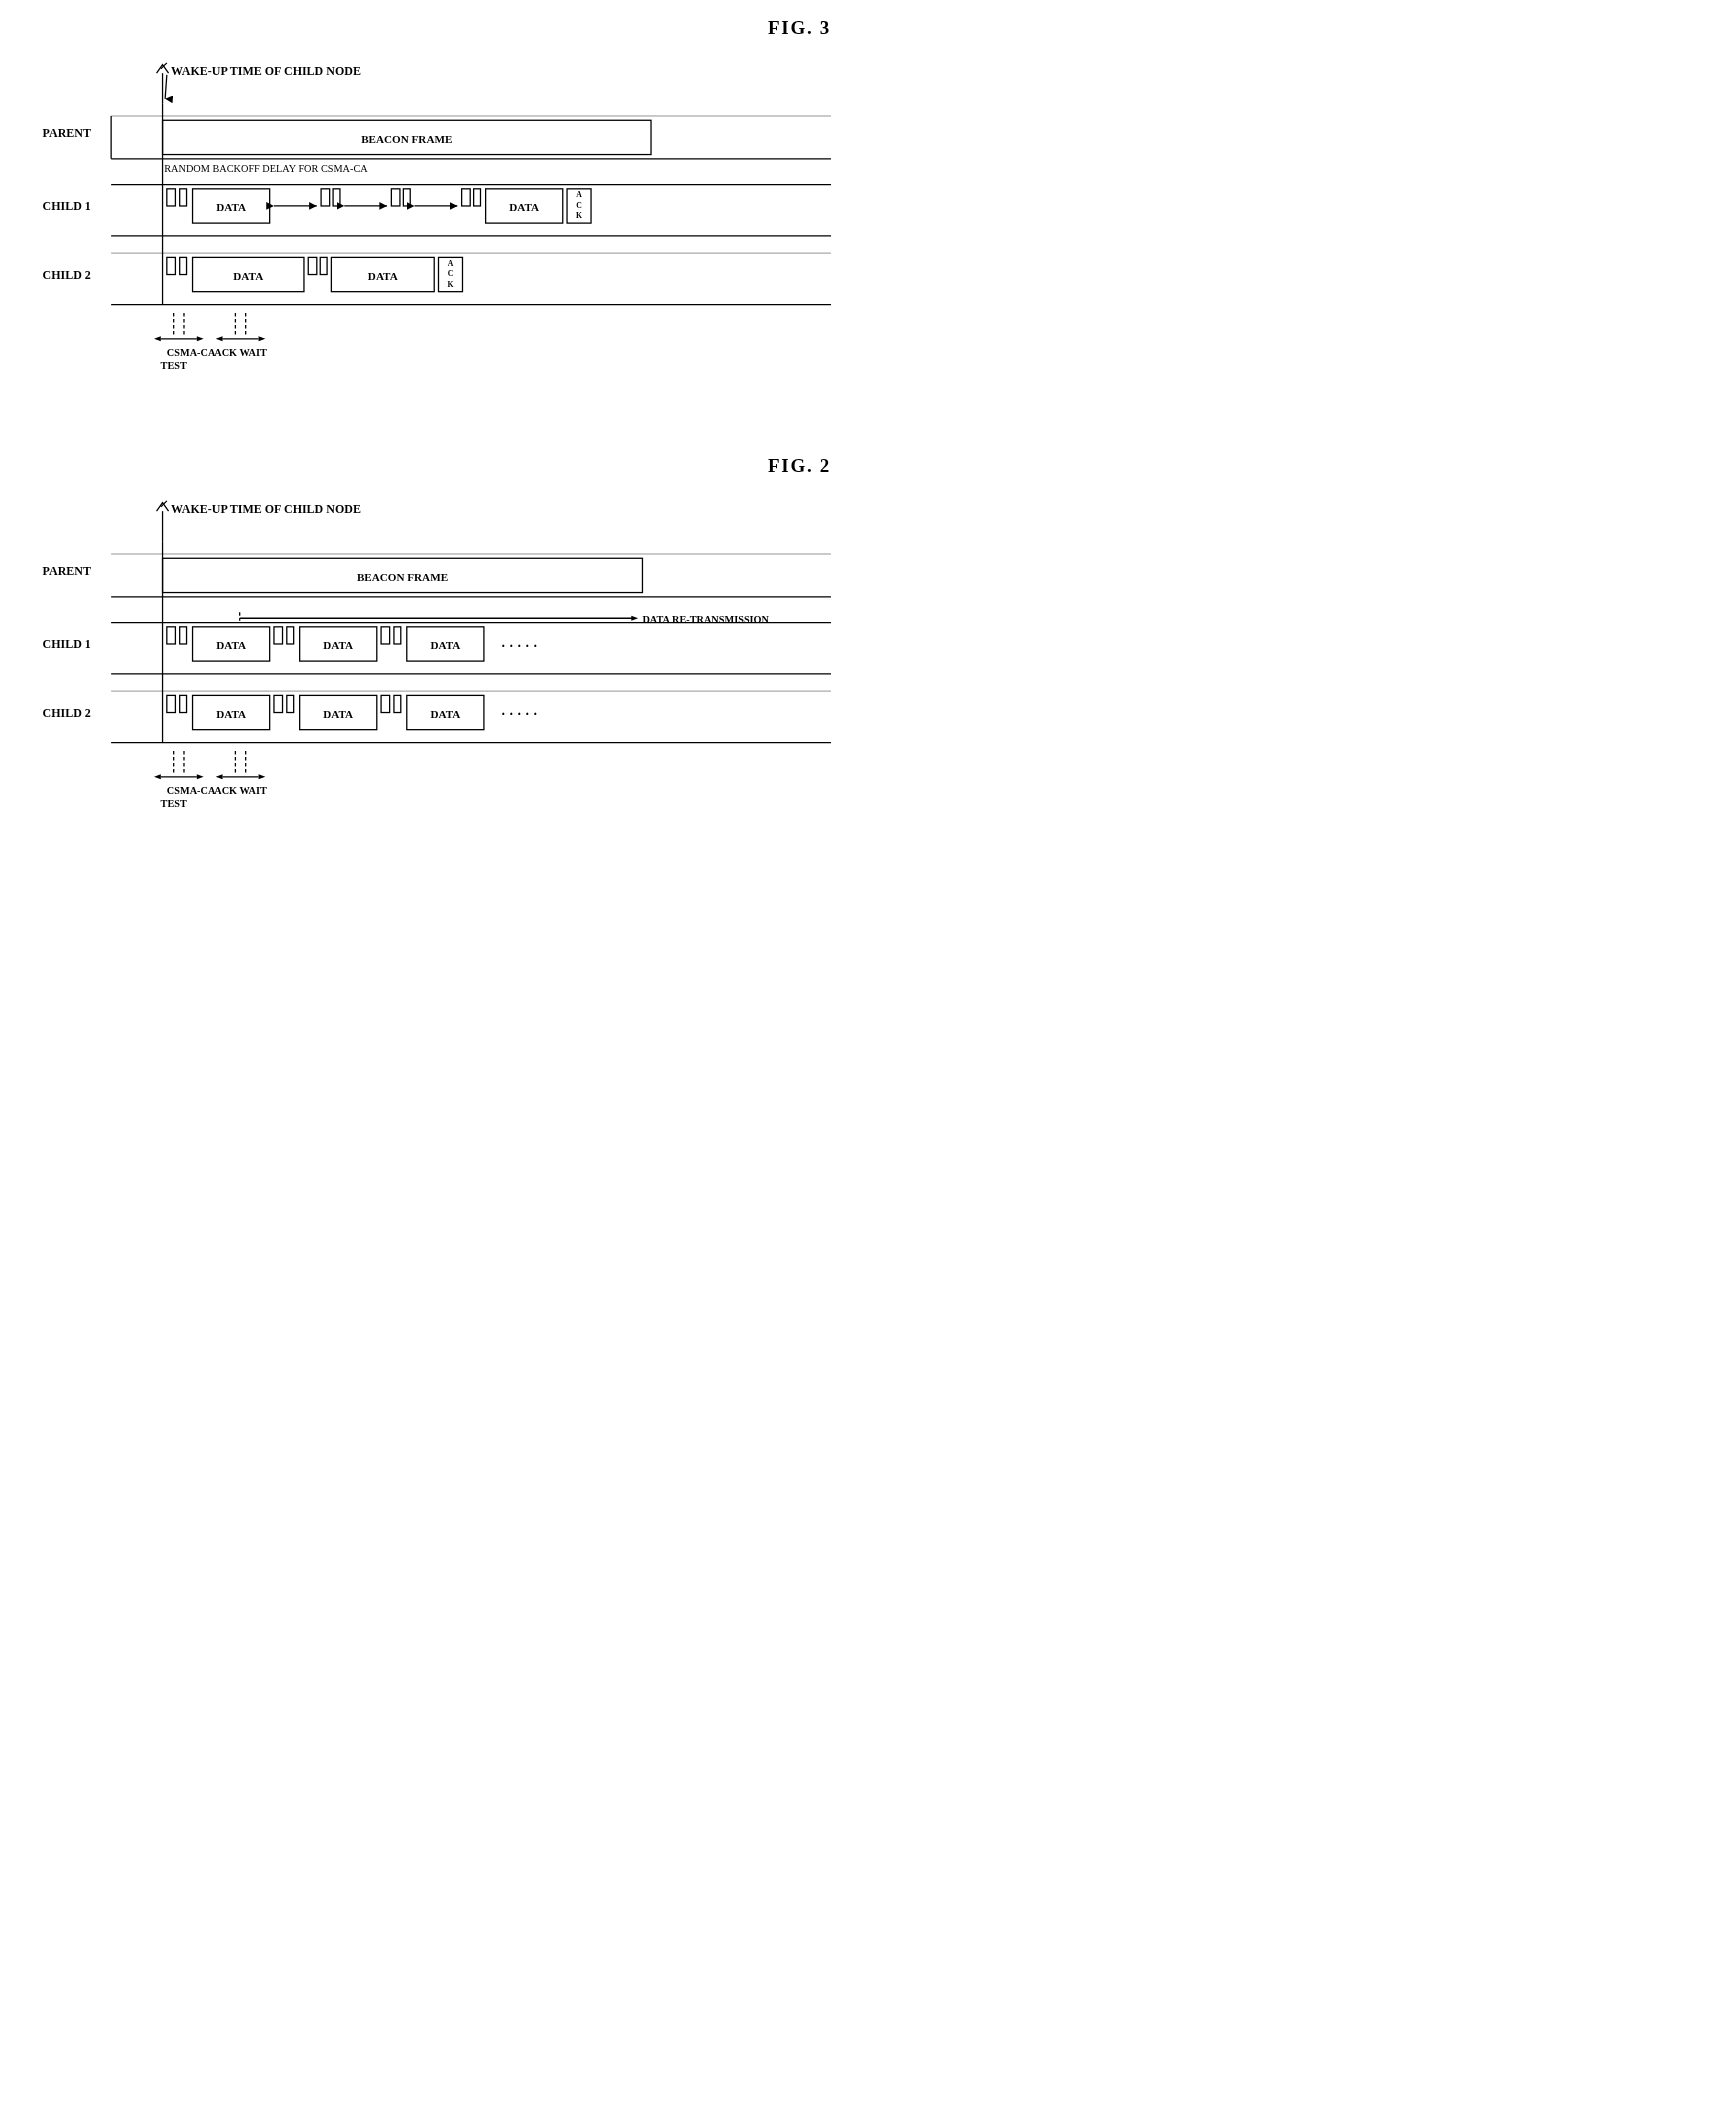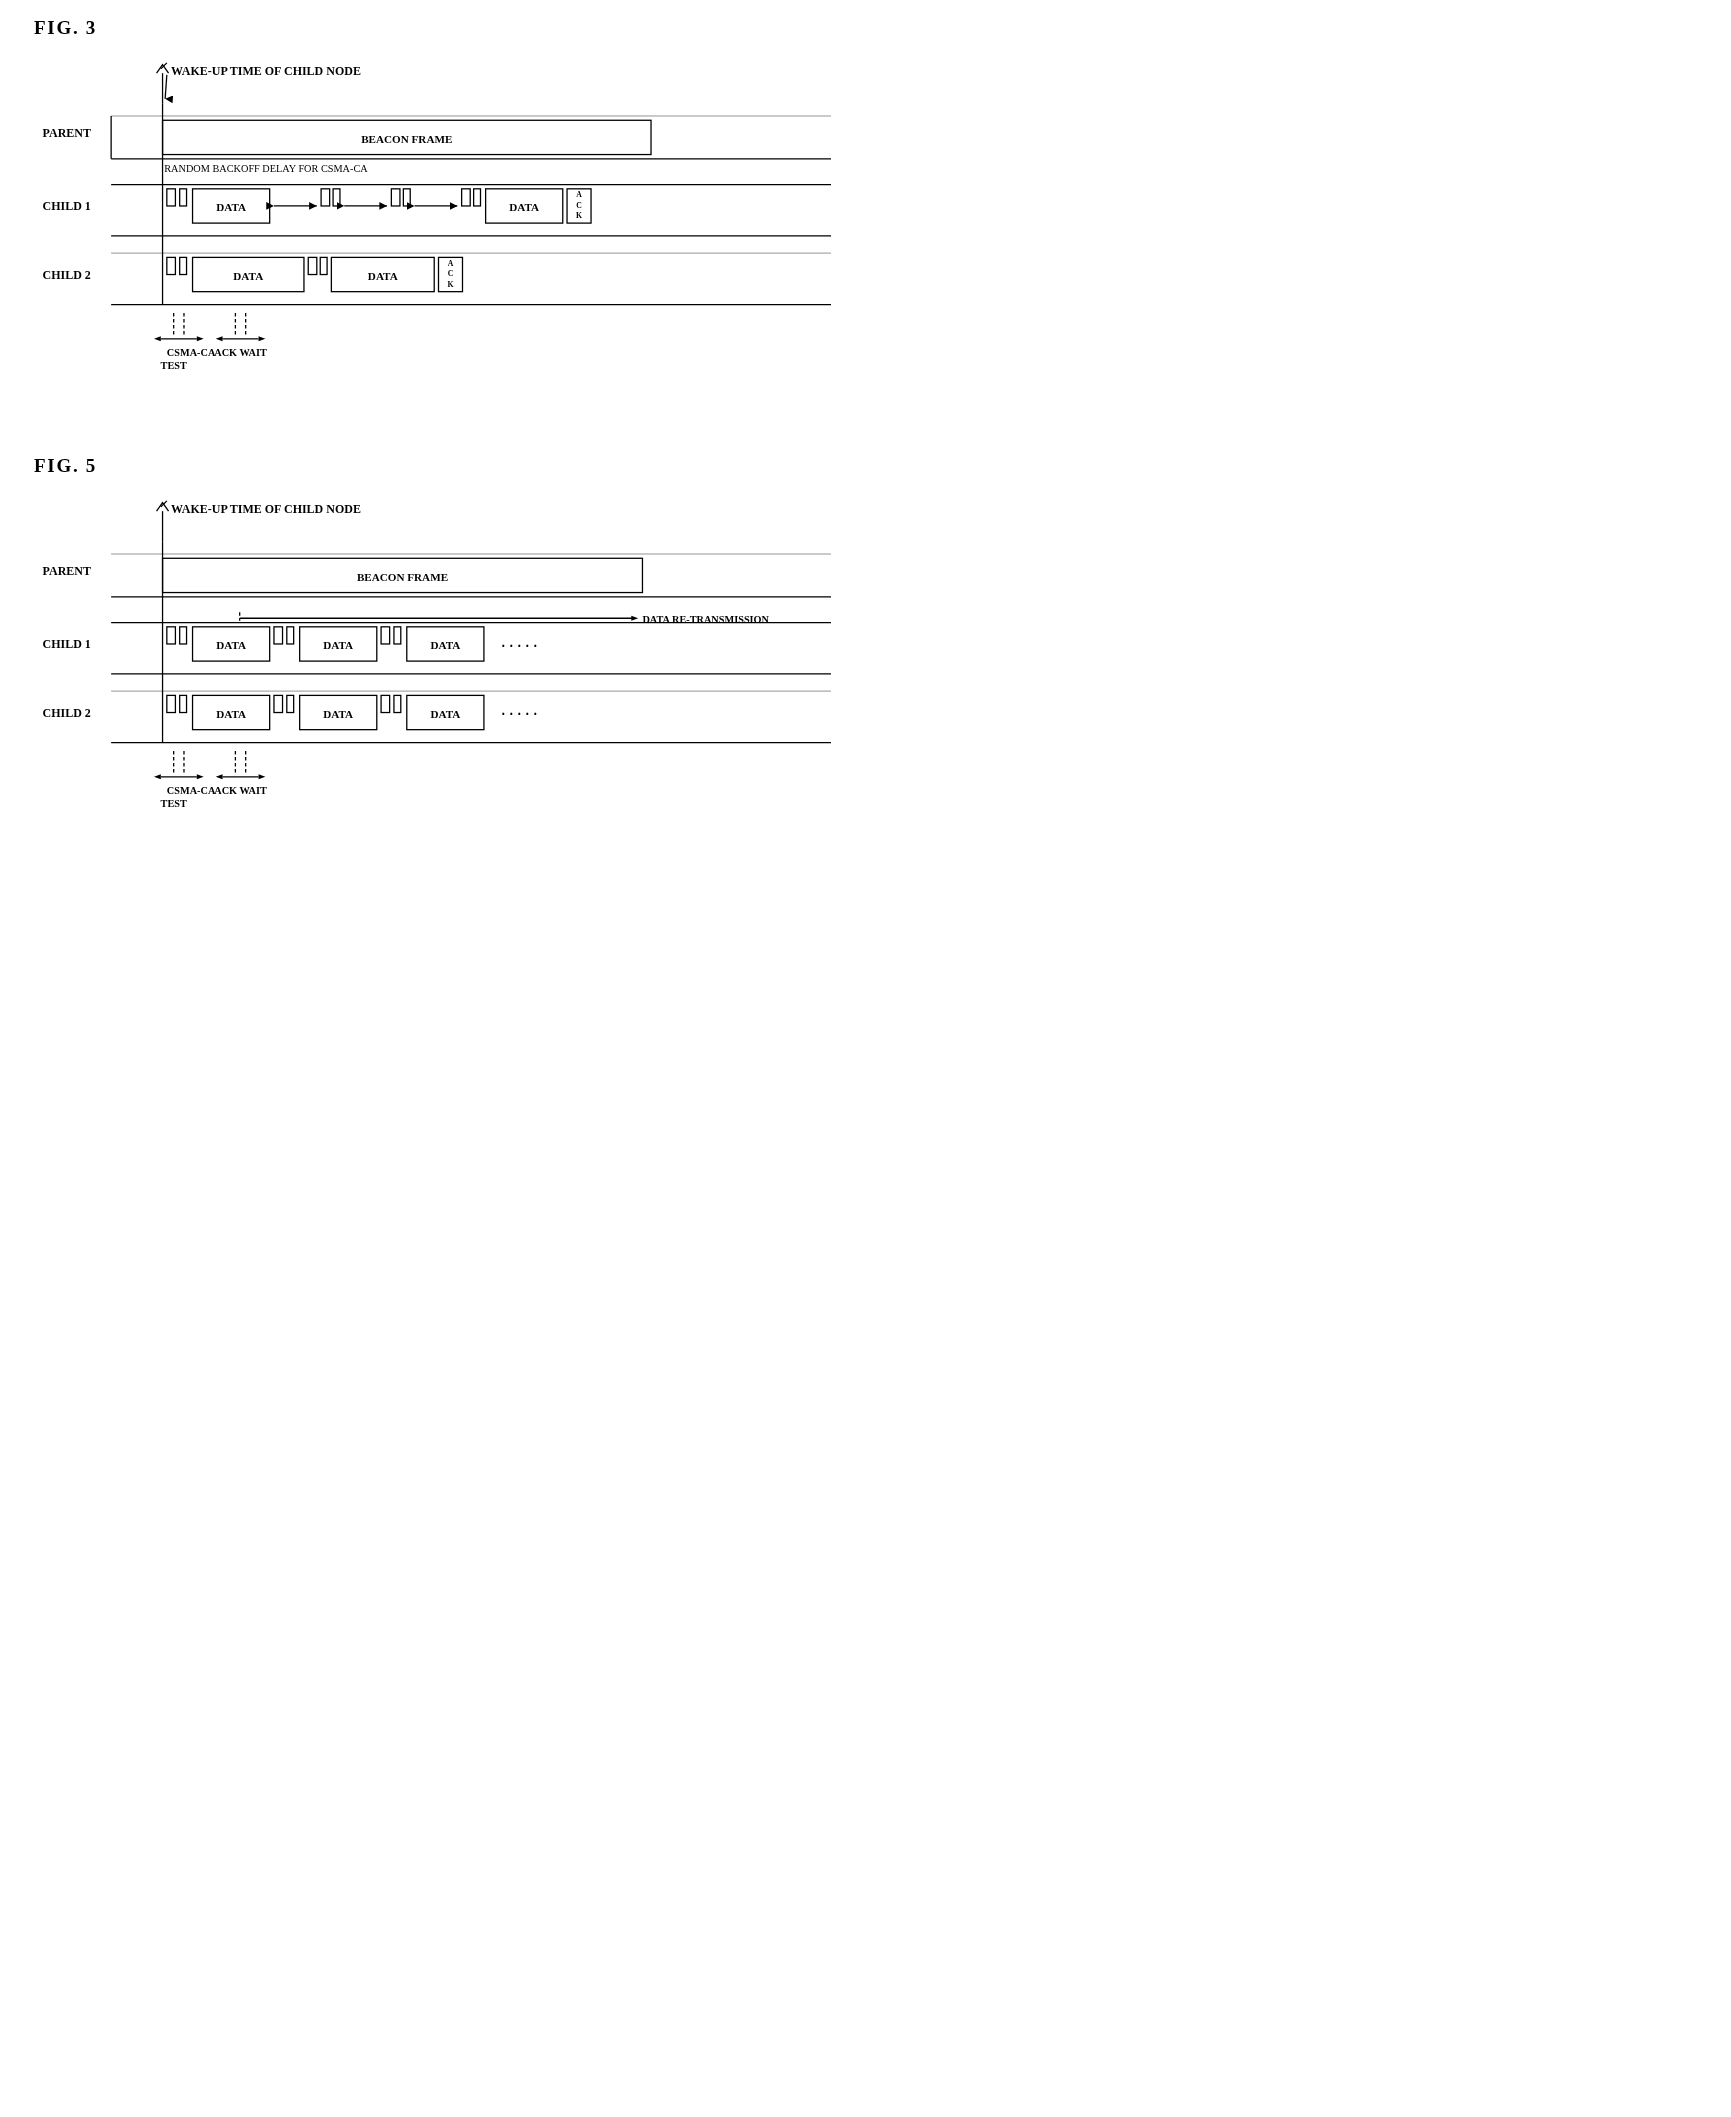--- a/index.html
+++ b/index.html
@@ -8,21 +8,21 @@
       font-family: 'Times New Roman', Times, serif;
       width: 865px;
       min-height: 1059px;
       padding: 17px 34px;
     }
     .figure-container {
       width: 100%;
       margin-bottom: 26px;
     }
     .figure-title {
-      text-align: left;
+      text-align: right;
       font-size: 19px;
       font-weight: bold;
       margin-bottom: 17px;
       letter-spacing: 1.7px;
     }
     svg.diagram-svg {
       width: 100%;
       overflow: visible;
     }
   </style>
@@ -136,21 +136,21 @@
         <path d="M 0 0 L 10 5 L 0 10 z" fill="#000"></path>
       </marker>
       <marker id="arrowRightSolid" viewBox="0 0 10 10" refX="10" refY="5" markerWidth="6" markerHeight="6" orient="auto">
         <path d="M 0 0 L 10 5 L 0 10 z" fill="#000"></path>
       </marker>
     </defs>
   </svg>
 </div>
 
 <div class="figure-container">
-  <div class="figure-title">FIG. 5</div>
+  <div class="figure-title">FIG. 2</div>
 
   <svg class="diagram-svg" viewBox="0 0 930 430">
 
     <line x1="150" y1="20" x2="150" y2="55" stroke="#000" stroke-width="1.5"></line>
     <polyline points="143,20 150,10 157,20" fill="none" stroke="#000" stroke-width="1.5"></polyline>
     <line x1="148" y1="15" x2="155" y2="8" stroke="#000" stroke-width="1.5"></line>
     <text x="160" y="22" font-size="14" font-family="Times New Roman" font-weight="bold">WAKE-UP TIME OF CHILD NODE</text>
 
     <text x="10" y="95" font-size="14" font-family="Times New Roman" font-weight="bold">PARENT</text>
     <line x1="90" y1="70" x2="930" y2="70" stroke="#000" stroke-width="0.5"></line>

